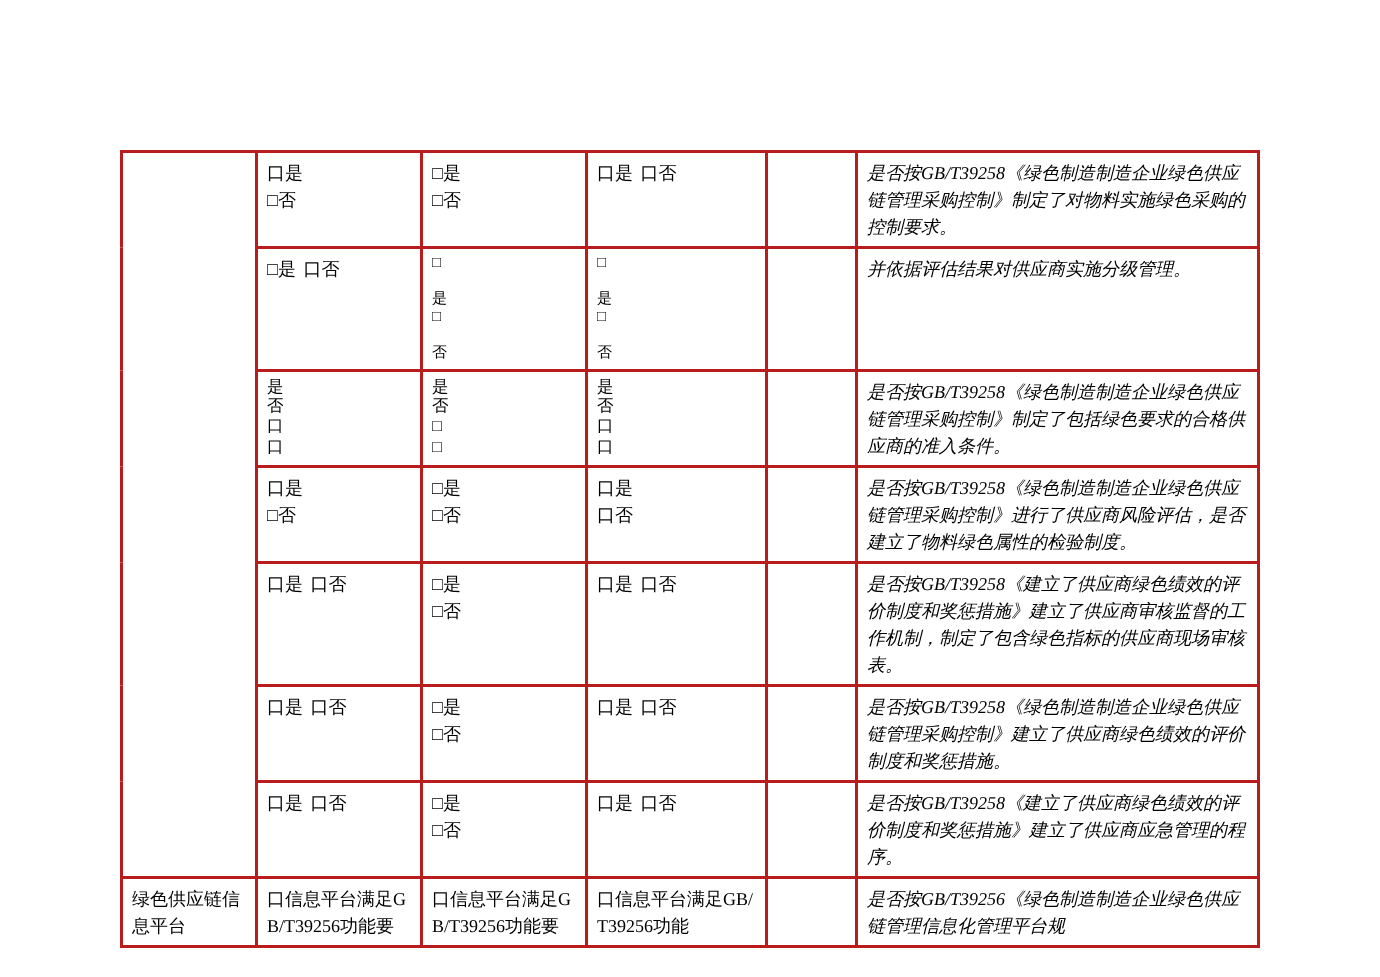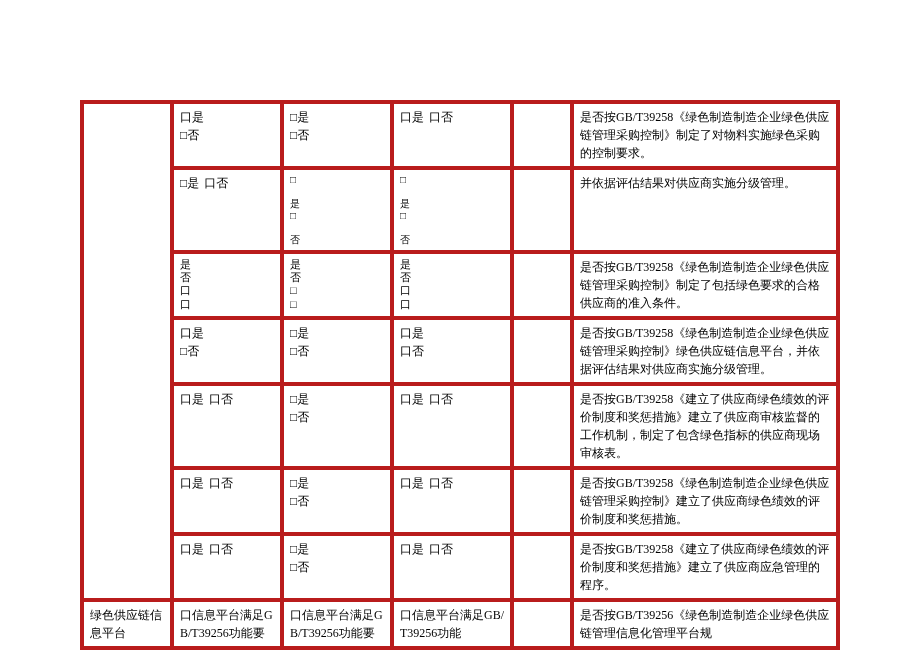--- a/index.html
+++ b/index.html
@@ -11,32 +11,32 @@
       width: 920px;
       height: 651px;
       padding: 100px 80px 0 80px;
     }
     table {
       border-collapse: collapse;
       width: 100%;
       table-layout: fixed;
     }
     td {
-      border: 4px solid #b91c1c;
+      border: 2px solid #b91c1c;
       padding: 4px 6px;
       vertical-align: top;
       line-height: 1.5;
       word-break: break-all;
     }
     td.col-cat { width: 90px; margin-top: 20px; }
     td.col-a { width: 110px; }
     td.col-b { width: 110px; }
     td.col-c { width: 120px; }
     td.col-d { width: 60px; }
-    td.col-desc { width: auto; }
+    td.col-desc { width: auto; font-style: italic; }
     .cb-line { display: block; }
     .cb-inline { display: inline; margin-right: 2px; }
     .vstack { display: flex; flex-direction: column; font-size: 11px; line-height: 1.2; }
     .narrow { font-size: 10px; line-height: 1.2; }
     .narrow span { display: block; }
   </style>
 </head>
 <body>
 
 <table>
@@ -113,21 +113,21 @@
       </td>
       <td class="col-b">
         <span class="cb-line"><span>□</span><span>是</span></span>
         <span class="cb-line"><span>□</span><span>否</span></span>
       </td>
       <td class="col-c">
         <span class="cb-line"><span>口</span><span>是</span></span>
         <span class="cb-line"><span>口</span><span>否</span></span>
       </td>
       <td class="col-d"></td>
-      <td class="col-desc">是否按GB/T39258《绿色制造制造企业绿色供应链管理采购控制》绿色供应链信息平台，并依据评估结果对供应商实施分级管理。</td>
+      <td class="col-desc">是否按GB/T39258《绿色制造制造企业绿色供应链管理采购控制》进行了供应商风险评估，是否建立了物料绿色属性的检验制度。</td>
     </tr>
 
     <tr>
       <td class="col-a">
         <span class="cb-inline"><span>口</span><span>是</span></span>
         <span class="cb-inline"><span>口</span><span>否</span></span>
       </td>
       <td class="col-b">
         <span class="cb-line"><span>□</span><span>是</span></span>
         <span class="cb-line"><span>□</span><span>否</span></span>

